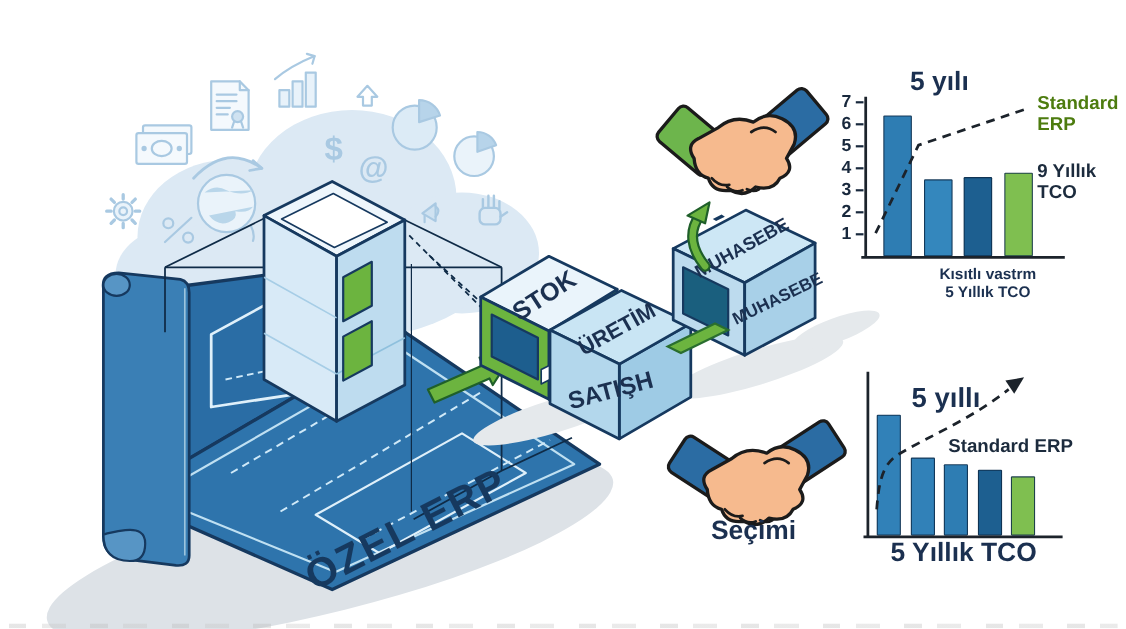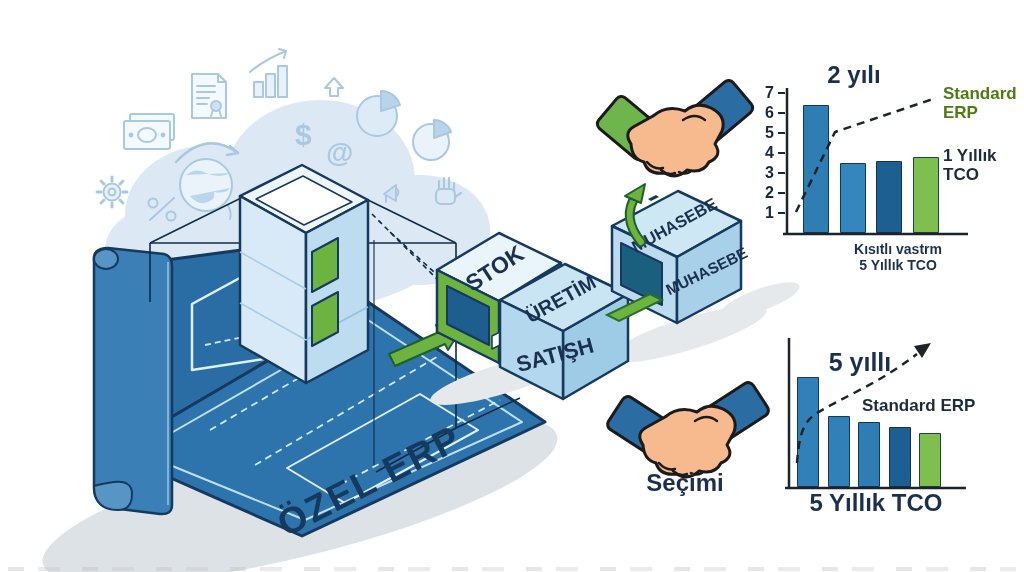--- a/index.html
+++ b/index.html
@@ -225,27 +225,27 @@
     <div class="plot" style="height: 173px;">
         <div class="bar" style="left: 43px; width: 26px; height: 128px; background: rgb(46, 125, 179);"></div>
         <div class="bar" style="left: 79.5px; width: 26px; height: 70px; background: rgb(52, 135, 189);"></div>
         <div class="bar" style="left: 116px; width: 26px; height: 72px; background: rgb(29, 95, 144);"></div>
         <div class="bar" style="left: 152.5px; width: 26px; height: 76px; background: rgb(127, 191, 80);"></div>
       </div>
     <svg class="deco" width="264" height="240" viewBox="0 0 264 240">
       <path d="M27,28 V174 M23,174 H208" stroke="#1c232b" stroke-width="2.5" fill="none"></path>
       <path d="M36,152 L75,72 L176,38" stroke="#1c232b" stroke-width="2.5" fill="none" stroke-dasharray="8 6"></path>
     </svg>
-    <div class="clabel c1-title center">2 yılı</div>
+    <div class="clabel c1-title center">5 yılı</div>
     <div class="clabel c1-trend">
       <div>Standard</div>
       <div>ERP</div>
     </div>
     <div class="clabel c1-right">
-      <div>1 Yıllık</div>
+      <div>9 Yıllık</div>
       <div>TCO</div>
     </div>
     <div class="clabel c1-xlab center">
       <div>Kısıtlı vastrm</div>
       <div>5 Yıllık TCO</div>
     </div>
   <div class="ytick" style="width: 25px; top: 143px;">
         <span>1</span>
         <i></i>
       </div>

